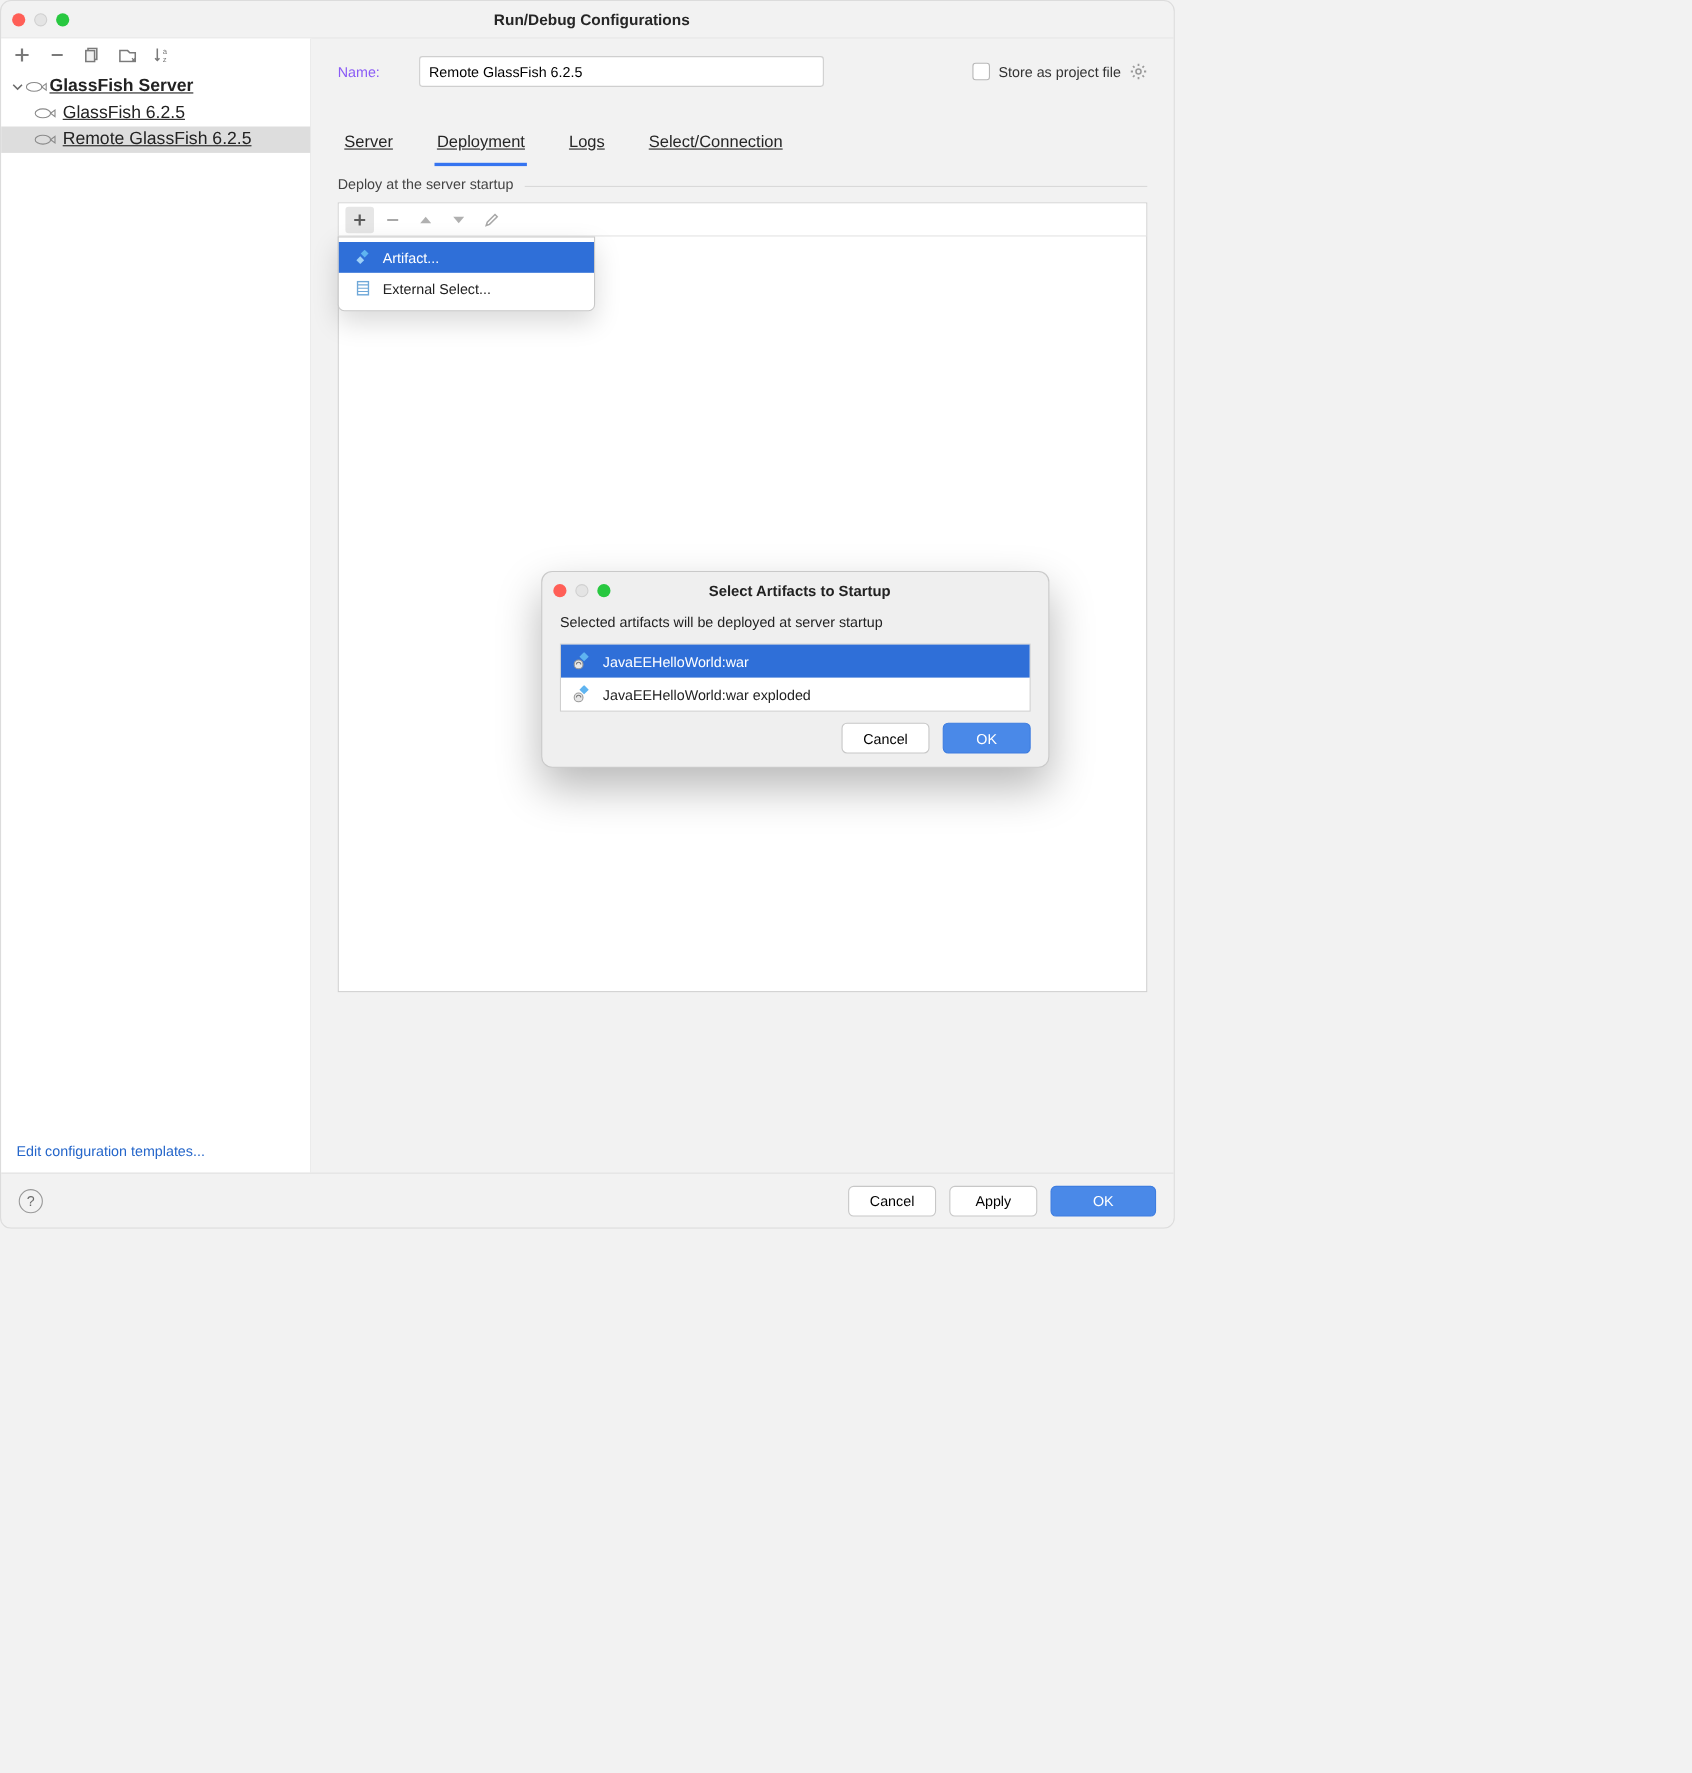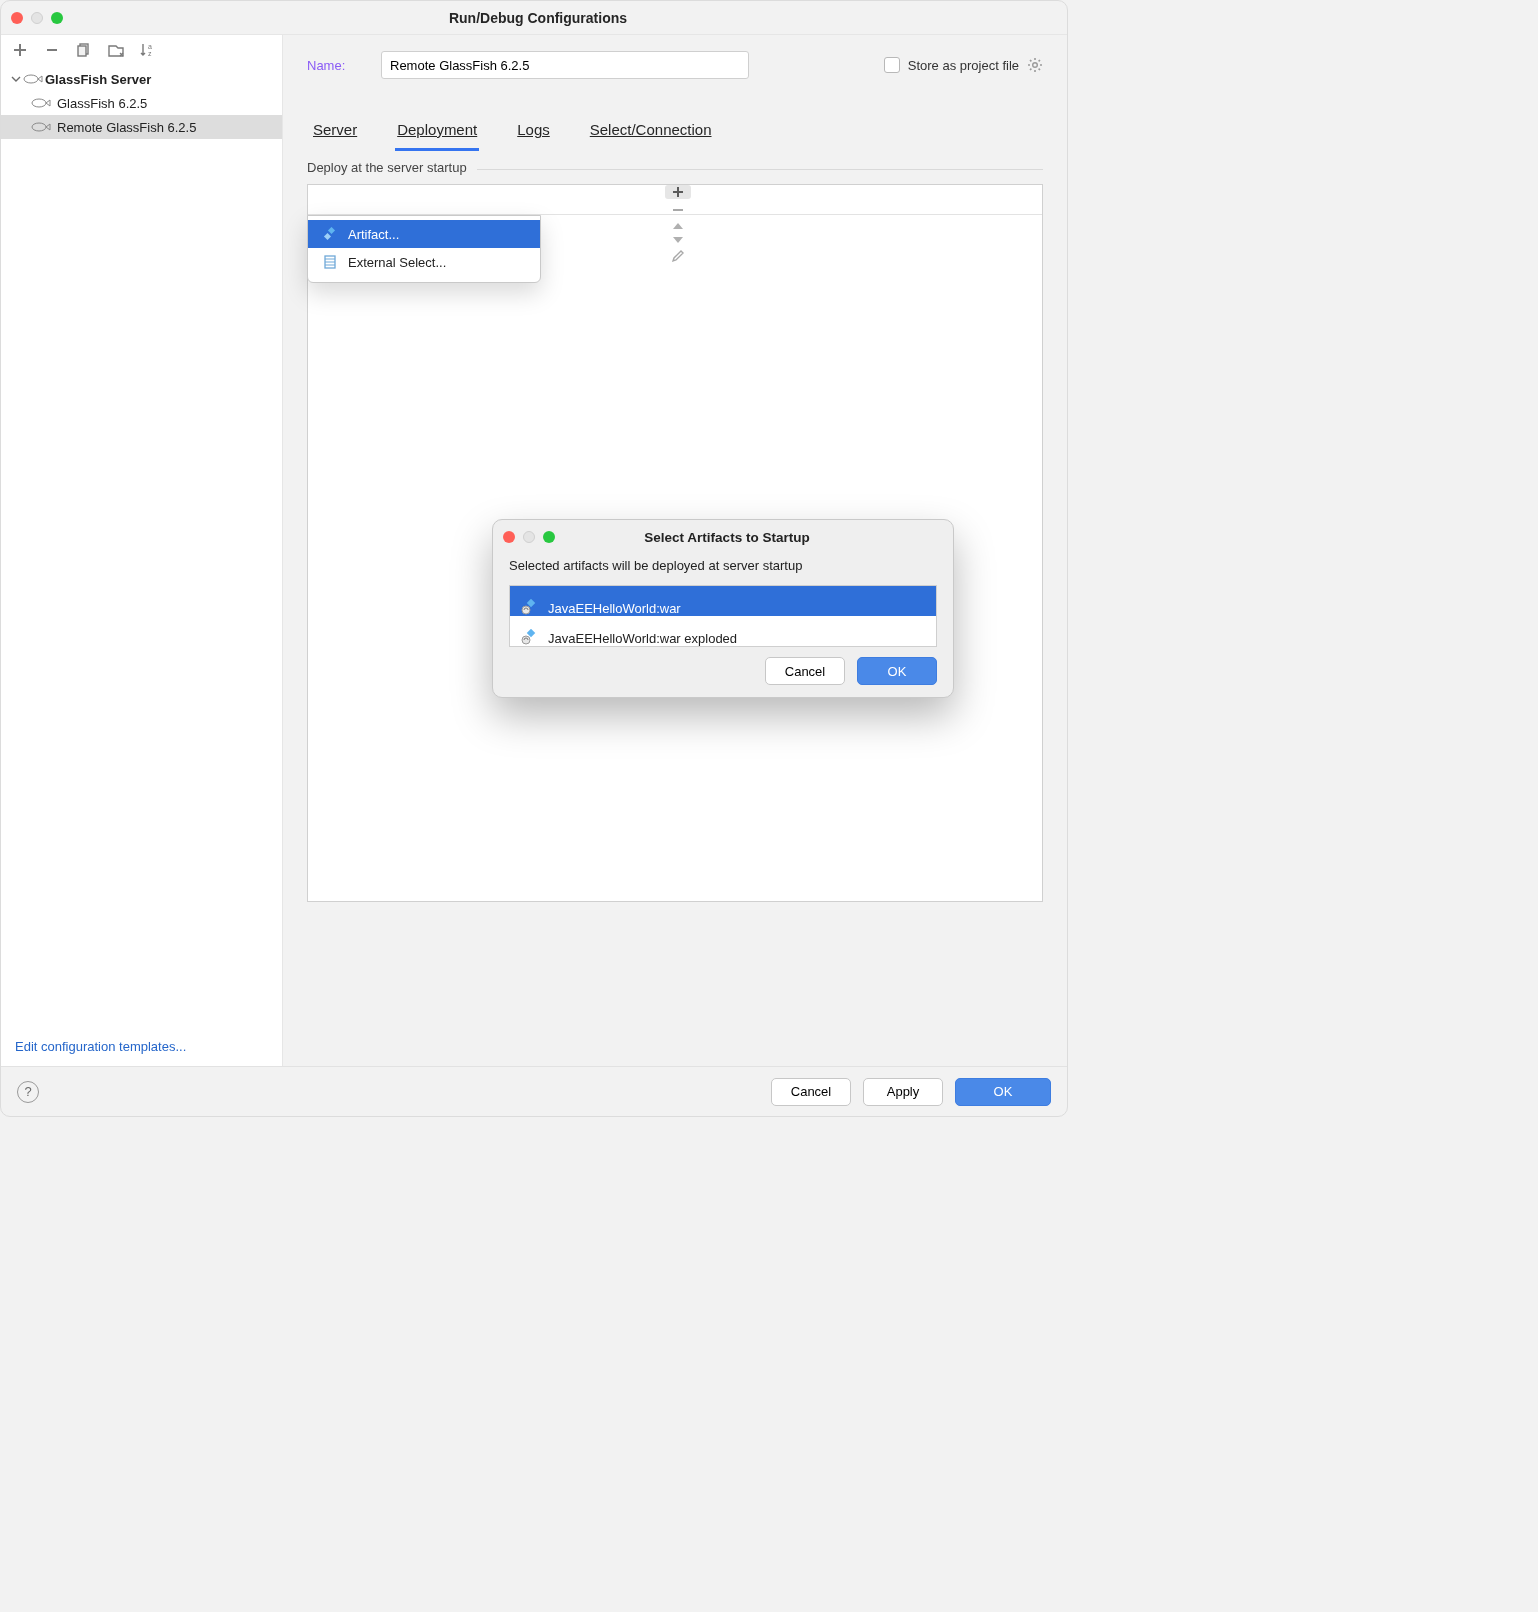--- a/index.html
+++ b/index.html
@@ -53,21 +53,21 @@
   .side-toolbar {
     display: flex; gap: 14px; padding: 6px 10px;
     align-items: center;
     color: #8a8a8a;
   }
   .side-toolbar .tb {
     width: 18px; height: 18px; display: inline-flex;
     align-items: center; justify-content: center;
     cursor: pointer;
   }
-  .tree { padding: 2px 0; font-size: 13px; }
+  .tree { padding: 2px 0; font-size: 16px; text-decoration: underline; }
   .tree-row {
     display: flex; align-items: center;
     padding: 3px 8px 3px 10px;
     height: 24px; white-space: nowrap;
     cursor: default;
   }
   .tree-row .arrow { width: 12px; color: #6b6b6b; font-size: 12px; }
   .tree-row .fish {
     width: 22px; display:inline-flex; align-items:center;
     justify-content: flex-start;
@@ -129,21 +129,21 @@
     border: 1px solid #d0d0d0;
     background: #fff;
     height: 718px;
     position: relative;
   }
   .deploy-toolbar {
     height: 30px;
     display: flex; align-items: center;
     border-bottom: 1px solid #e3e3e3;
     background: #fff;
-    gap: 4px; padding-left: 6px; flex-direction: column;
+    gap: 4px; padding-left: 6px;
   }
   .dtb {
     width: 26px; height: 24px; display:flex; align-items:center; justify-content:center;
     border-radius: 3px; cursor: pointer; color: #7a7a7a;
   }
   .dtb.active { background: #e6e6e6; color: #5a5a5a; }
   .deploy-empty {
     position: absolute; left: 0; right: 0; top: 50%;
     transform: translateY(-56%);
     text-align: center; color: #8a8a8a; font-size: 13px;
@@ -179,21 +179,21 @@
   .popup .ptitle {
     flex:1; text-align:center; font-weight:700; font-size:13.5px;
     margin-left:-44px;
   }
   .popup .pmsg { padding: 4px 16px 8px 16px; font-size: 13px; }
   .popup .plist {
     margin: 4px 16px 10px 16px;
     border: 1px solid #cfcfcf; background:#fff;
   }
   .plist-row {
-    height: 30px; display:flex; align-items:flex-end; gap:10px;
+    height: 30px; display:flex; align-items:center; gap:10px;
     padding: 0 10px; font-size:13px; cursor:pointer;
   }
   .plist-row.sel { background:#2f6fd8; color:#fff; }
   .plist-row .aicon { width:18px; height:18px; display:flex; align-items:center; justify-content:center; }
   .popup .pbtns { display:flex; justify-content:flex-end; gap:12px; padding: 0 16px; }
   .btn {
     min-width: 80px; height: 28px;
     border: 1px solid #c7c7c7; background:#fff;
     border-radius: 5px; font-size:13px; cursor:pointer;
     padding: 0 16px;

